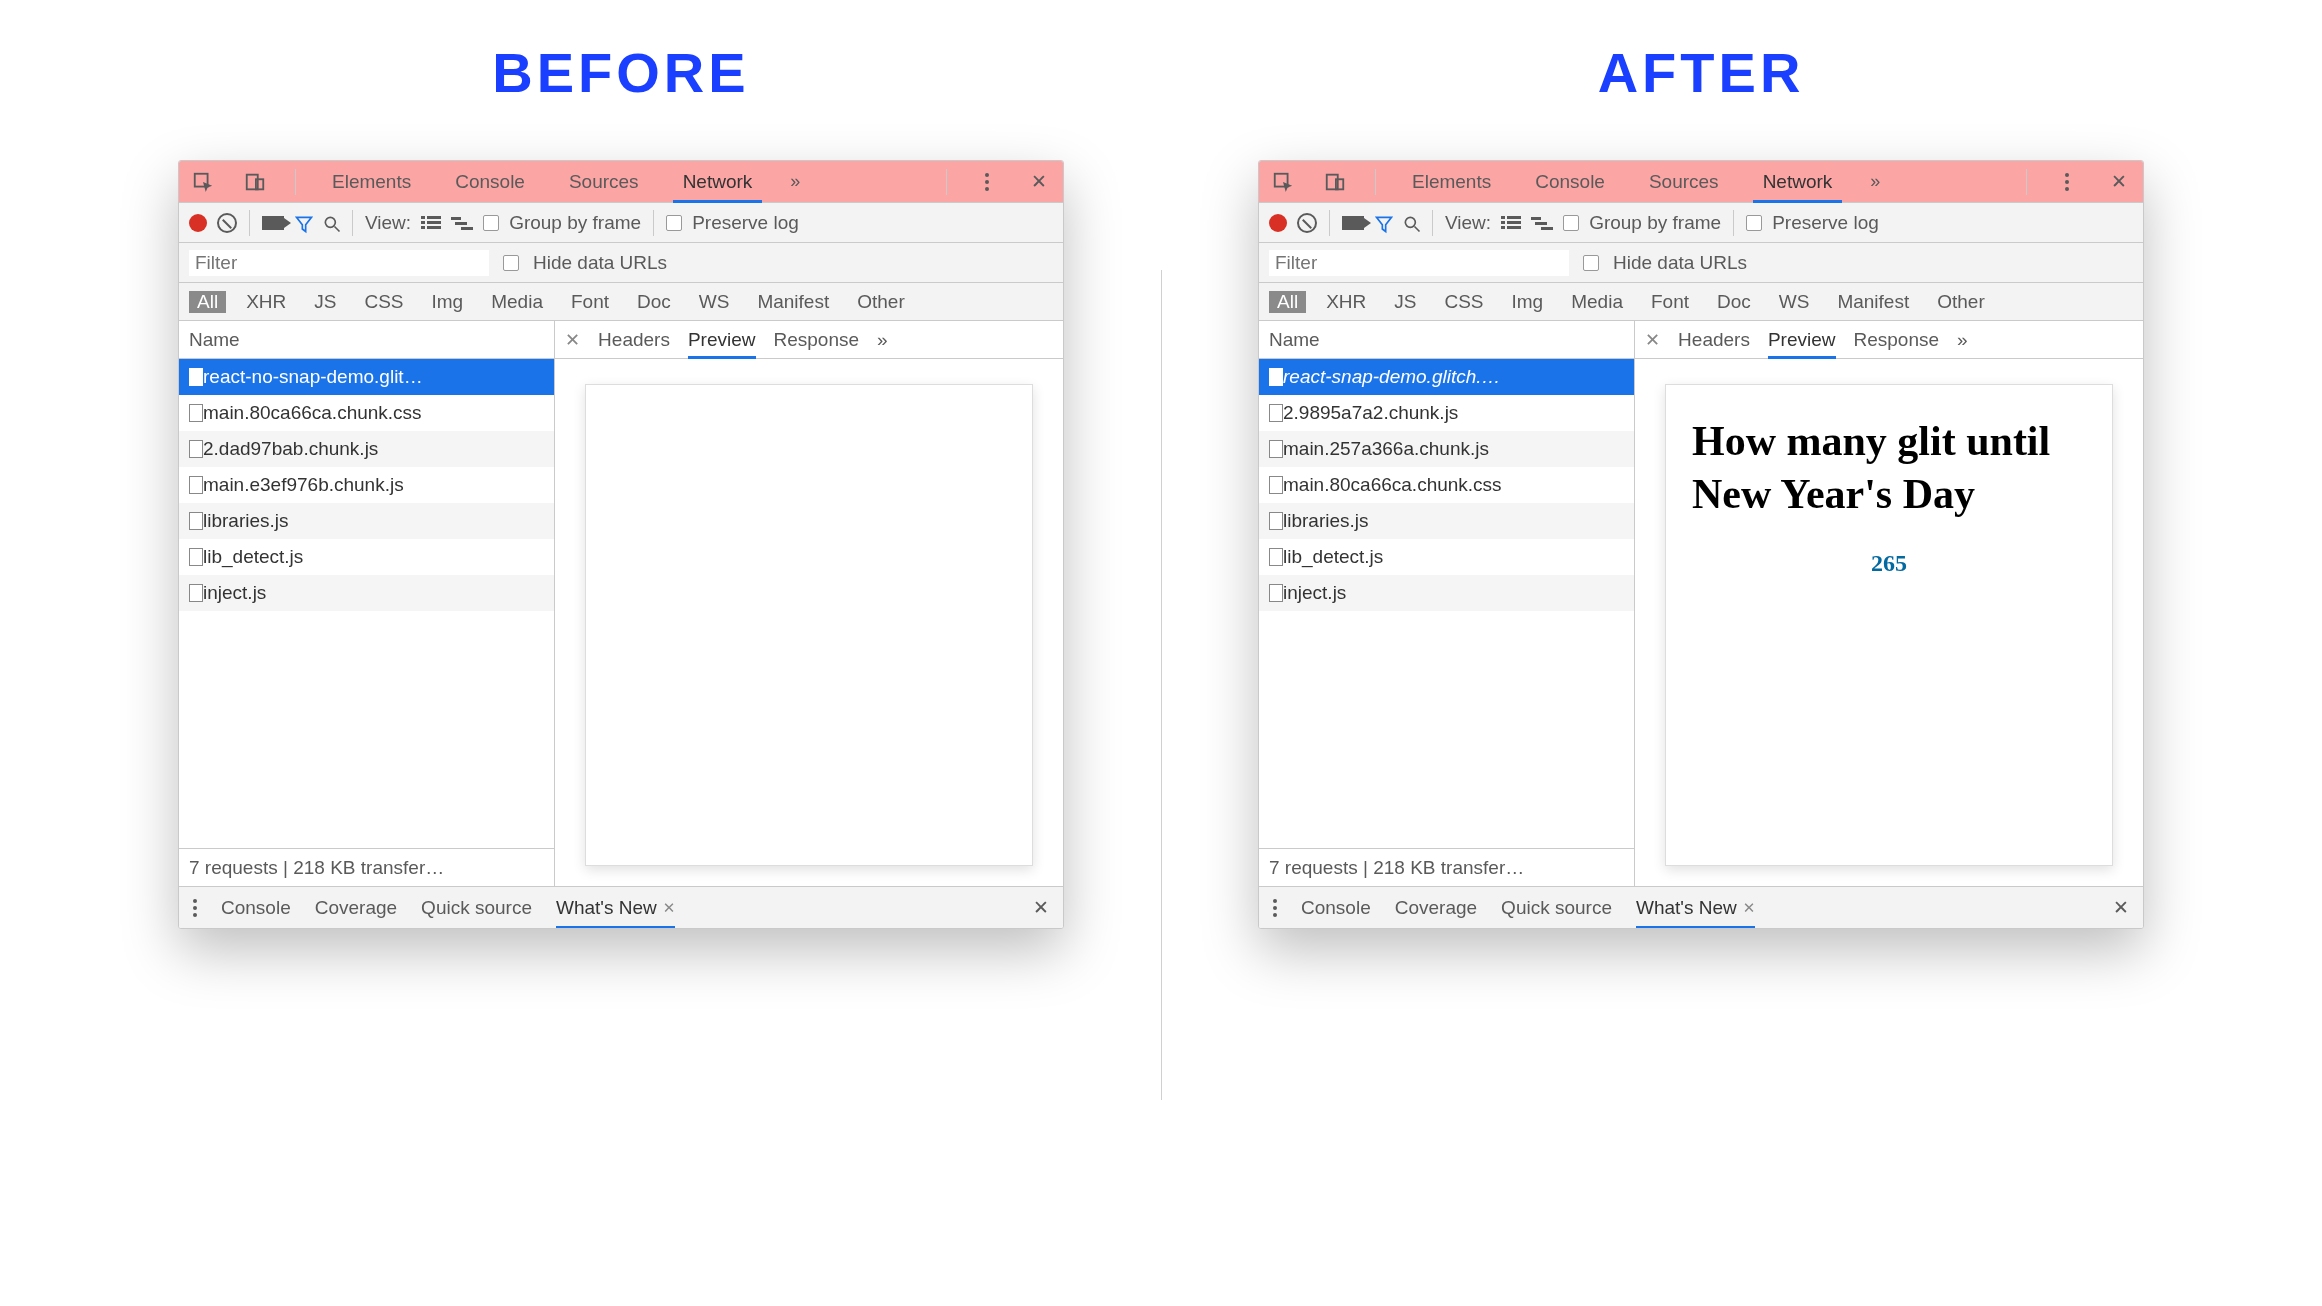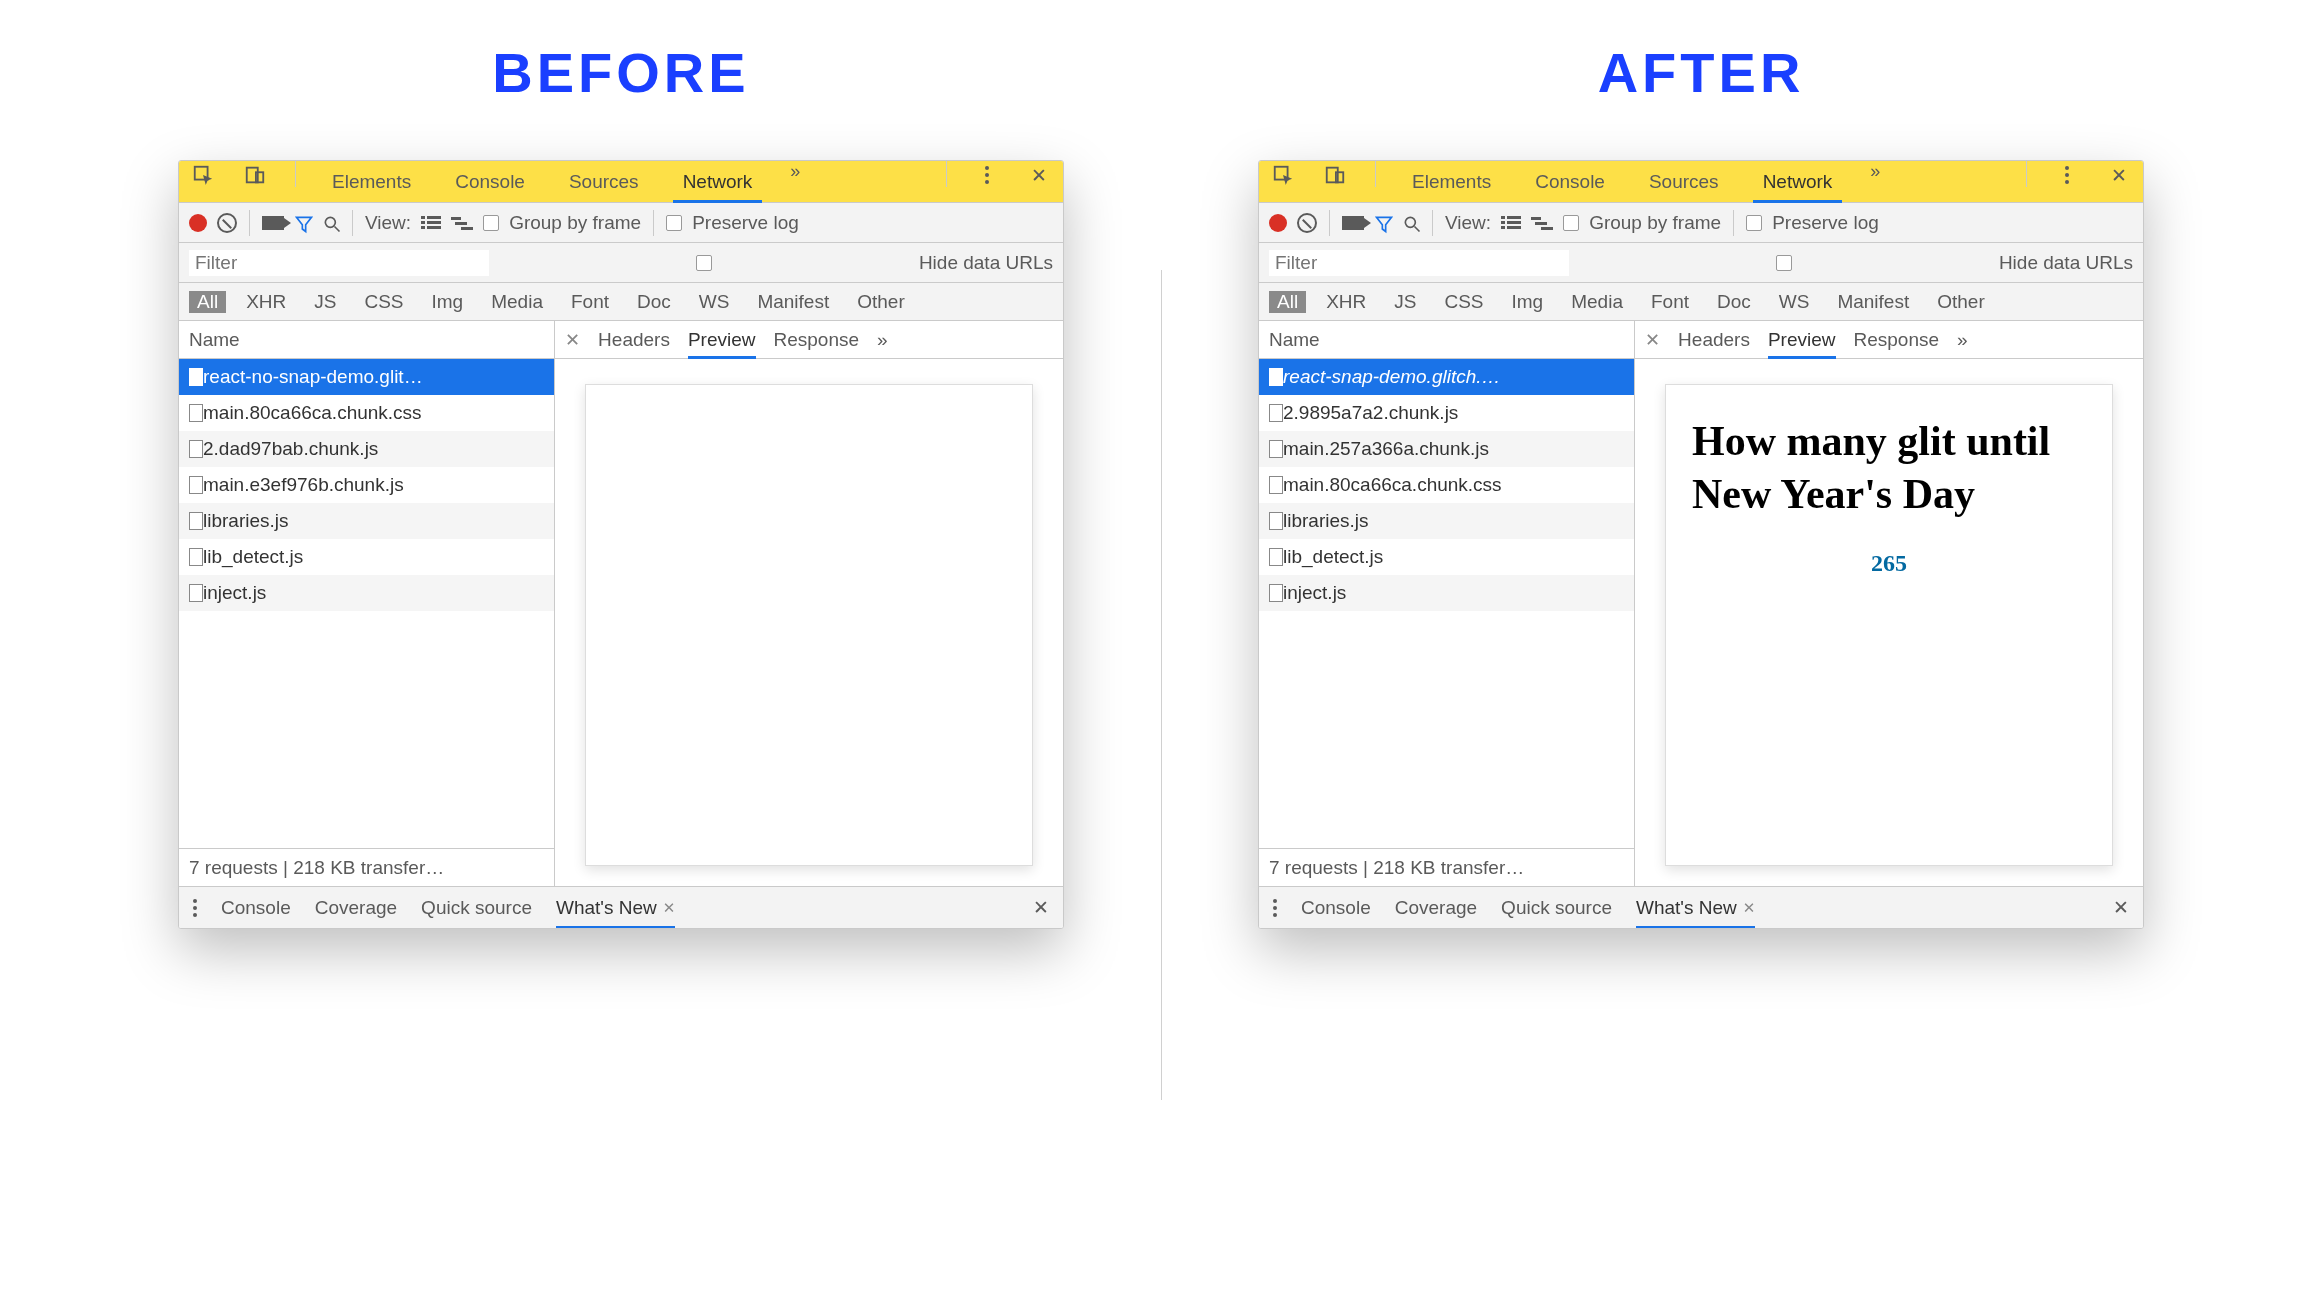--- a/index.html
+++ b/index.html
@@ -49,23 +49,24 @@
     width: 886px;
     background: #fff;
     border: 1px solid #c9c9c9;
     border-radius: 3px;
     box-shadow: 0 22px 55px rgba(0,0,0,0.25);
     overflow: hidden;
   }
   
   .top-tabs {
     display: flex;
+    align-items: center;
     height: 42px;
     border-bottom: 1px solid #cacaca;
-    background: #fde047;
+    background: #fca5a5;
     padding: 0 10px;
     gap: 24px;
     font-size: 19px;
     color: #5a5a5a;
   }
   .top-tabs .icon-btn {
     width: 28px;
     height: 28px;
     display: flex;
     align-items: center;
@@ -151,21 +152,20 @@
   .filter-row {
     display: flex;
     align-items: center;
     height: 40px;
     border-bottom: 1px solid #cacaca;
     background: #f3f3f3;
     padding: 0 10px;
     gap: 14px;
     font-size: 19px;
     color: #5a5a5a;
-    justify-content: space-between;
   }
   .filter-row input {
     border: none;
     background: #fff;
     height: 26px;
     width: 300px;
     padding: 0 6px;
     font-size: 19px;
     color: #888;
   }

